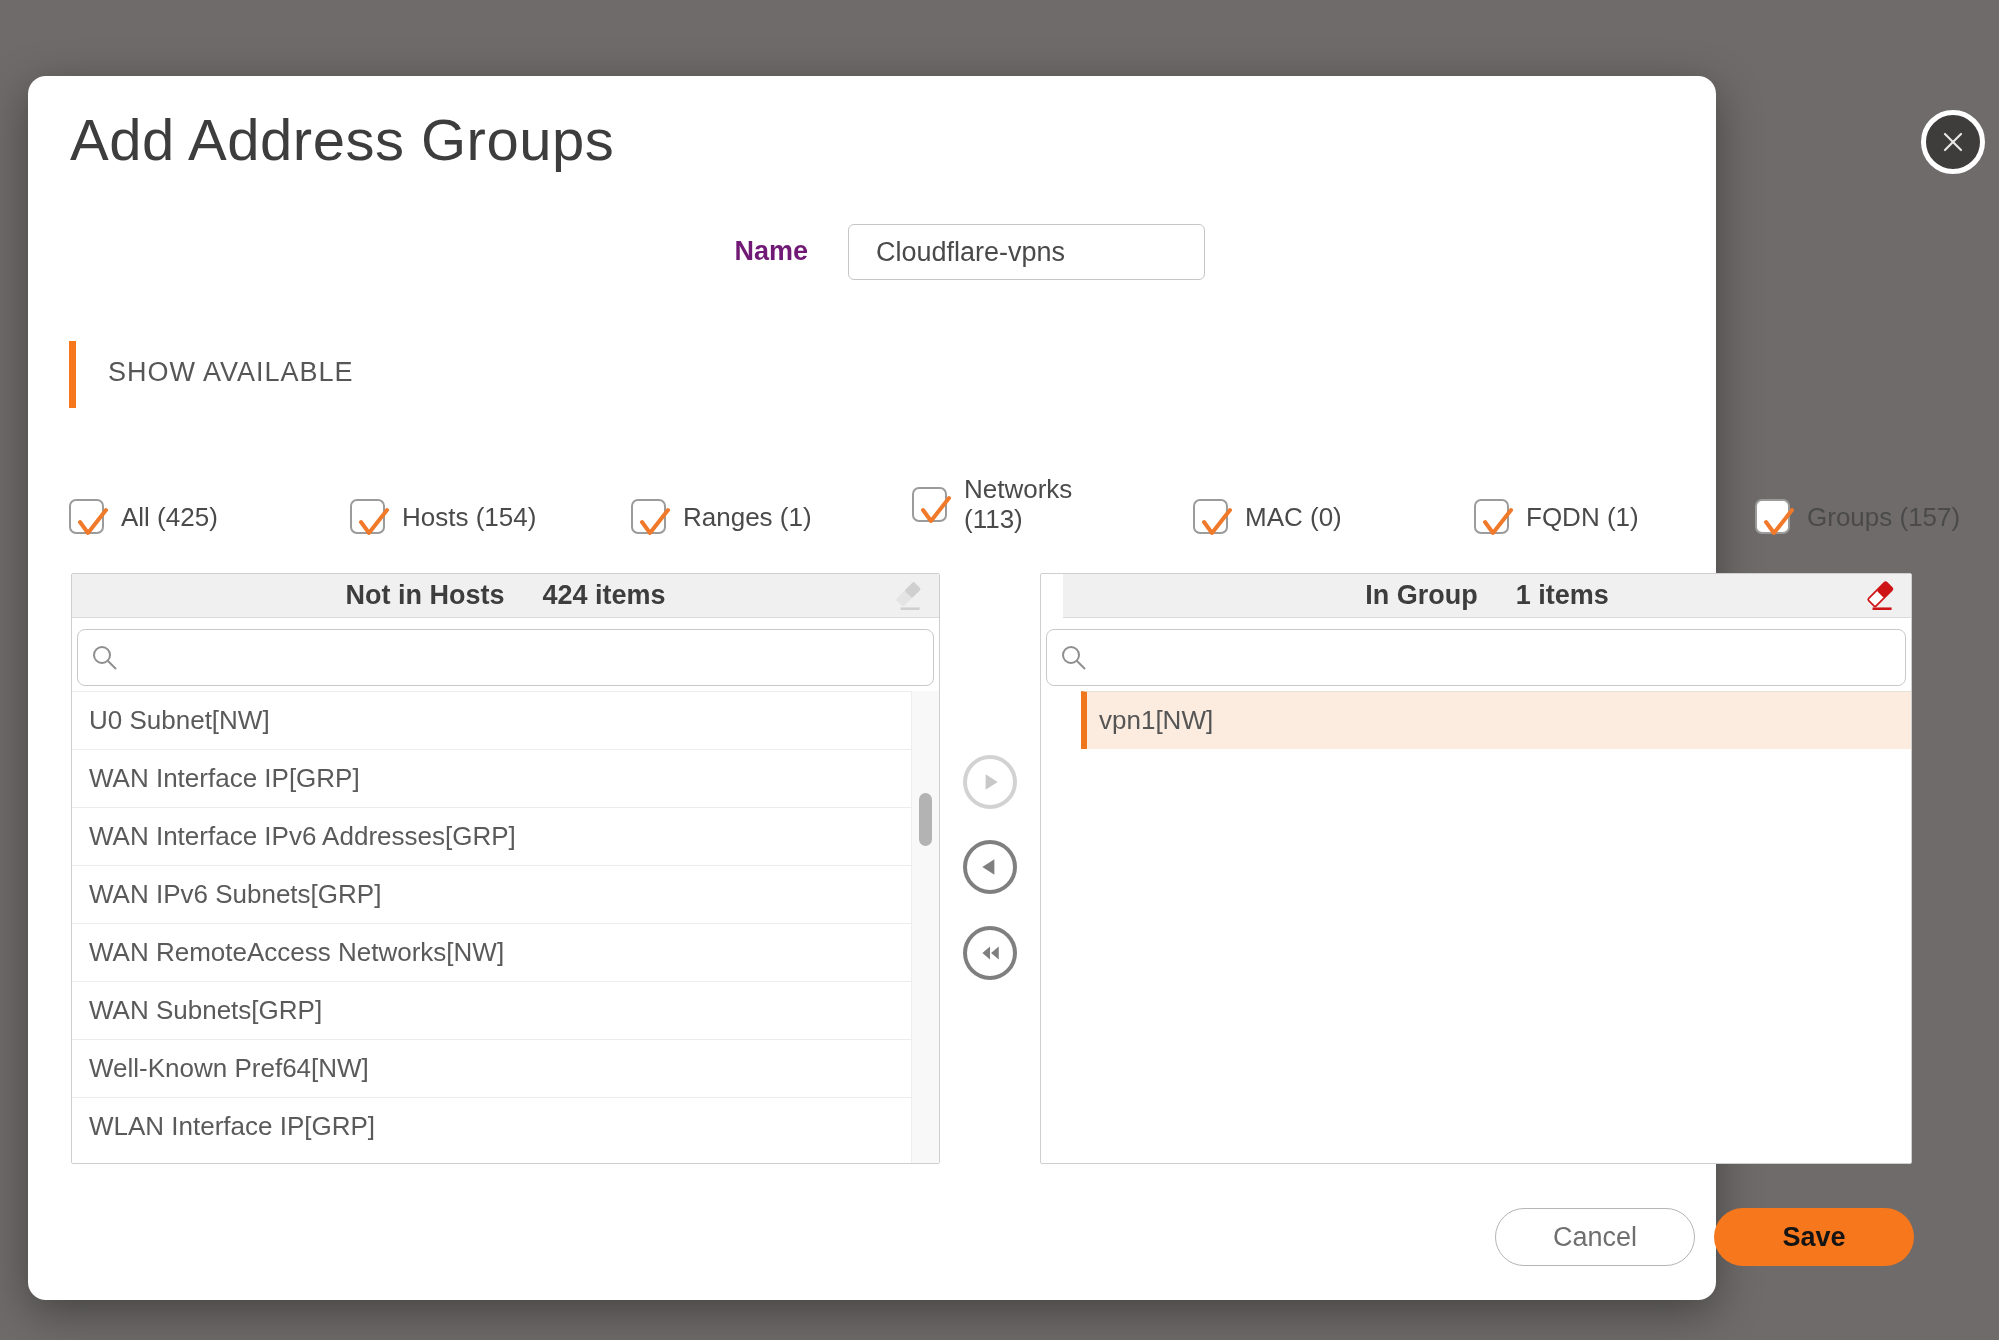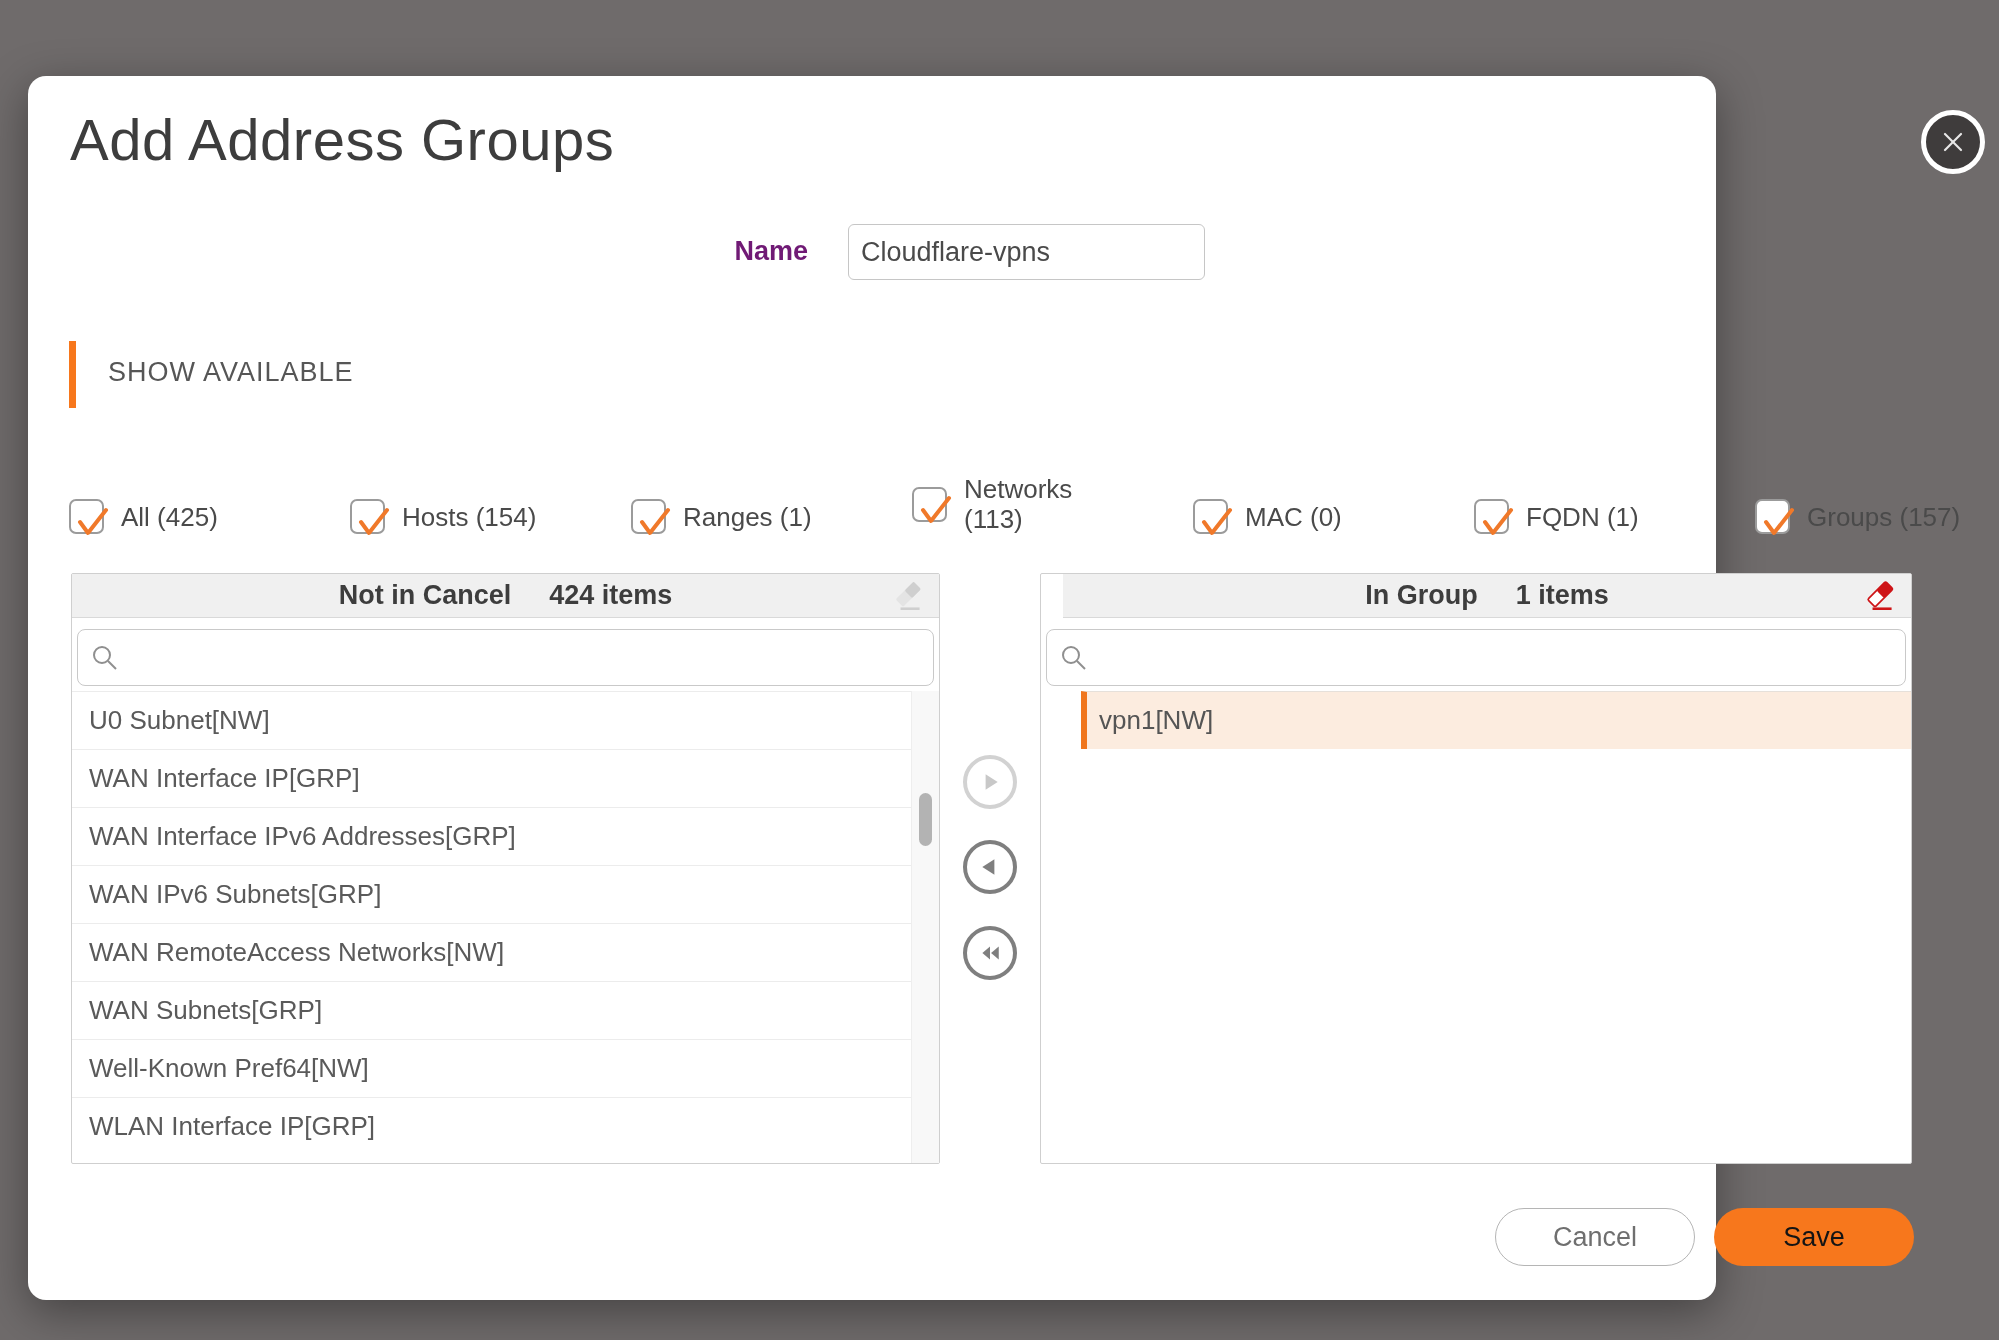--- a/index.html
+++ b/index.html
@@ -32,21 +32,21 @@
   }
   
   .name-label {
     position:absolute; left:640px; top:160px; width:140px;
     text-align:right; font-size:27px; font-weight:bold; color:#701a75;
   }
   .name-input {
     position:absolute; left:820px; top:148px; width:357px; height:56px;
     border:1px solid #C6C6C6; border-radius:6px;
     font-family:"Liberation Sans", sans-serif;
-    font-size:27px; color:#4A4A4A; padding:0 12px; outline:none;
+    font-size:27px; color:#4A4A4A; padding:0 27px; outline:none;
     background:#fff;
   }
   
   .section-bar {
     position:absolute; left:41px; top:265px; width:7px; height:67px;
     background:#F7771C;
   }
   .section-label {
     position:absolute; left:80px; top:281px;
     font-size:27px; color:#565656; letter-spacing:1px;
@@ -135,21 +135,21 @@
   .btn {
     position:absolute; top:1132px; width:200px; height:58px;
     border-radius:29px; font-size:27px; cursor:pointer;
     font-family:"Liberation Sans", sans-serif;
     display:flex; align-items:center; justify-content:center;
   }
   .btn.cancel {
     left:1467px; background:#fff; border:1.5px solid #B5B5B5; color:#6F6F6F;
   }
   .btn.save {
-    left:1686px; background:#F7771C; border:none; color:#141414; font-weight:400;
+    left:1686px; background:#F7771C; border:none; color:#141414; font-weight:700;
   }
 </style>
 </head>
 <body>
 
 <div class="modal">
 
   <div class="dlg-title">Add Address Groups</div>
 
   <div class="name-label">Name</div>
@@ -219,21 +219,21 @@
           <svg width="38" height="38" viewBox="0 0 38 38">
             <polyline points="7,18 15,29 33,6" fill="none" stroke="#F0792A" stroke-width="4" stroke-linecap="round" stroke-linejoin="round"></polyline>
           </svg>
         </span>
         <span class="filter-label">Groups (157)</span>
       </div>
     </div>
 
   <div class="panel left">
     <div class="panel-header">
-      <span class="ph-title">Not in Cancel</span>
+      <span class="ph-title">Not in Hosts</span>
       <span class="ph-count">424 items</span>
       <button class="eraser-btn">
         <svg width="36" height="36" viewBox="0 0 34 34">
           <g transform="rotate(-45 16 15)">
             <rect x="4" y="10.5" width="24" height="10" rx="1.5" fill="#E4E4E4"></rect>
             <rect x="16" y="10.5" width="12" height="10" rx="1.5" fill="#CFCFCF"></rect>
           </g>
           <line x1="9" y1="29" x2="27" y2="29" stroke="#CFCFCF" stroke-width="2.4"></line>
         </svg>
       </button>

